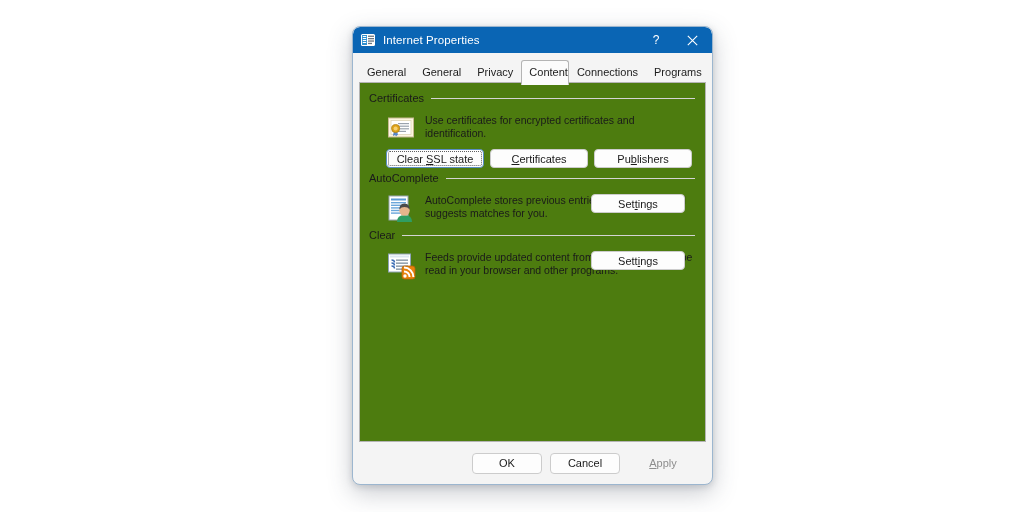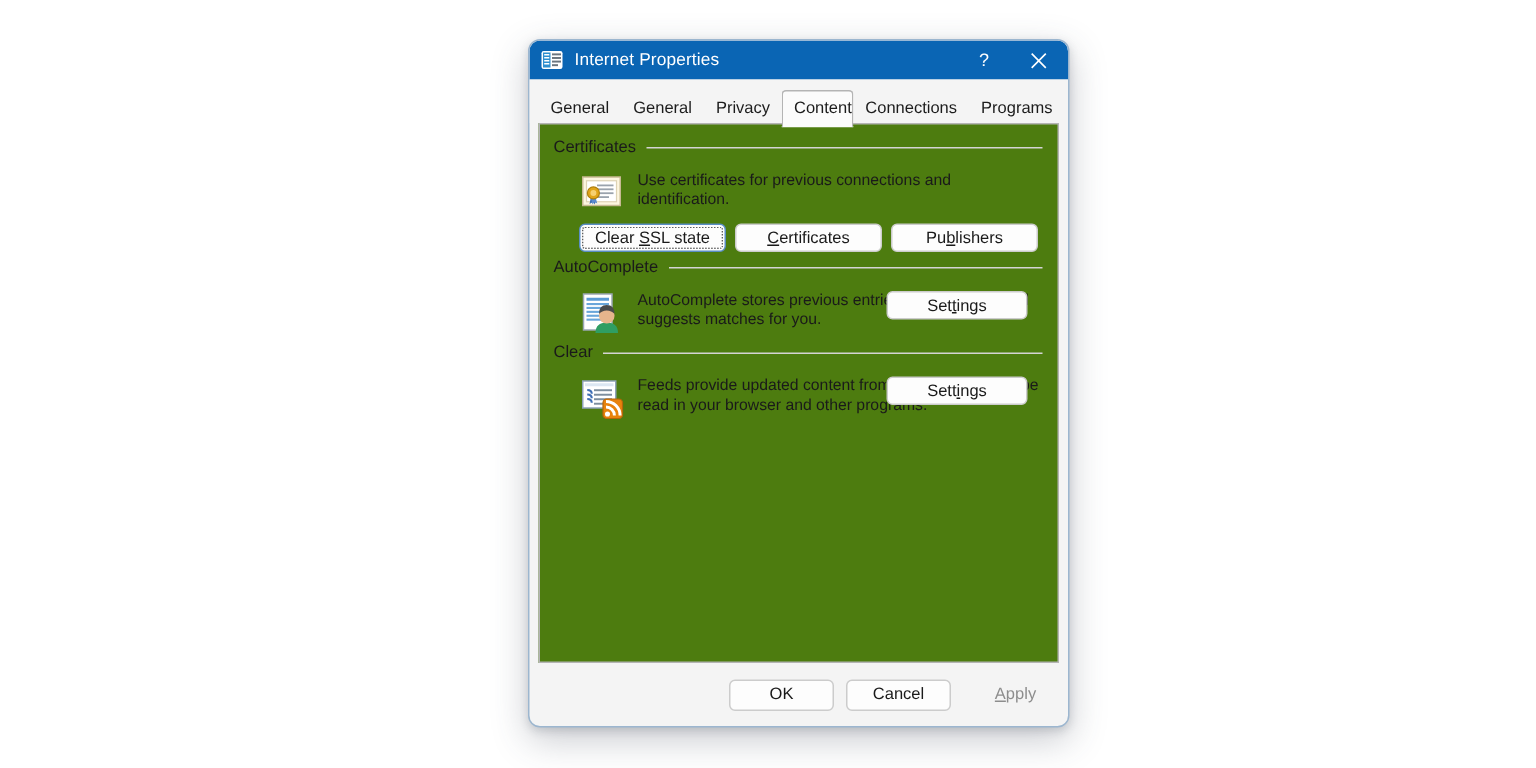--- a/index.html
+++ b/index.html
@@ -220,20 +220,21 @@
   
   #footer {
     position: absolute;
     left: 0;
     right: 0;
     bottom: 0;
     height: 42px;
     display: flex;
     align-items: center;
     justify-content: flex-end;
+    padding-right: 14px;
     box-sizing: border-box;
   }
   #footer .btn {
     width: 70px;
     height: 21px;
     margin-left: 8px;
   }
 
   
   .ico svg { display: block; }
@@ -298,21 +299,21 @@
               <rect x="12" y="10" width="11" height="1.2" fill="#9aa3ad"></rect>
               <rect x="12" y="12.6" width="11" height="1.2" fill="#9aa3ad"></rect>
               <rect x="12" y="15.2" width="11" height="1.2" fill="#9aa3ad"></rect>
               <rect x="12" y="17.8" width="8" height="1.2" fill="#9aa3ad"></rect>
               <path d="M8.2 17 L7 23 L9.3 21.6 L10.6 23.4 L11.6 17.4 Z" fill="#3f6fb5"></path>
               <path d="M10.6 17 L12.2 22.6 L10.2 21.6 L9 23.4 L7.6 17.4 Z" fill="#5a8ad0"></path>
               <circle cx="9.6" cy="15.6" r="4" fill="#e0a419" stroke="#b07f0c" stroke-width="0.8"></circle>
               <circle cx="9.6" cy="15.6" r="2" fill="#f6d070"></circle>
             </svg>
           </span>
-          <span class="desc">Use certificates for previous connections and identification.</span>
+          <span class="desc">Use certificates for encrypted certificates and identification.</span>
         </div>
         <div id="cert-buttons">
           <button class="btn focused" id="btn-clear-ssl">
               <span><span>Clear </span><u>S</u><span>SL state</span></span>
             </button>
           <button class="btn" id="btn-certificates">
               <span><span></span><u>C</u><span>ertificates</span></span>
             </button>
           <button class="btn" id="btn-publishers">
               <span><span>Pu</span><u>b</u><span>lishers</span></span>

